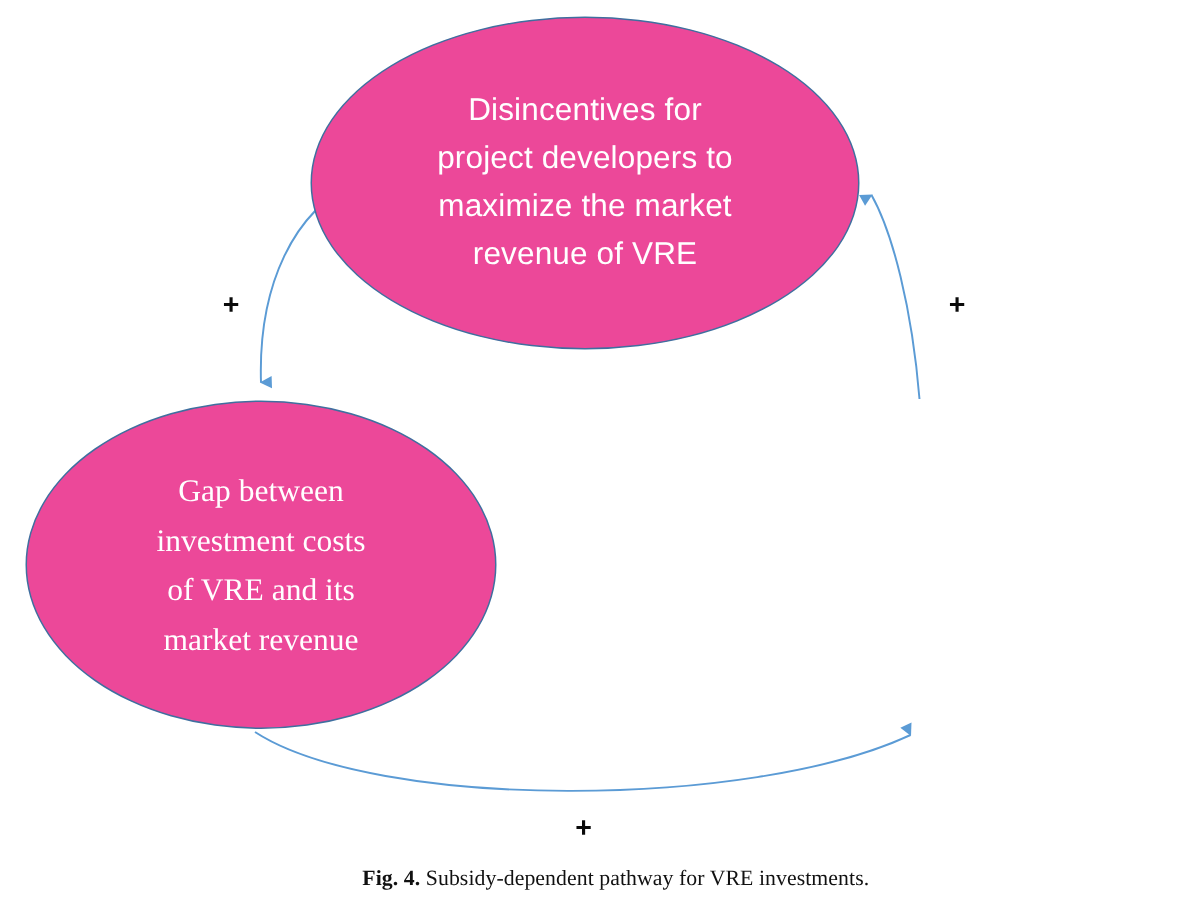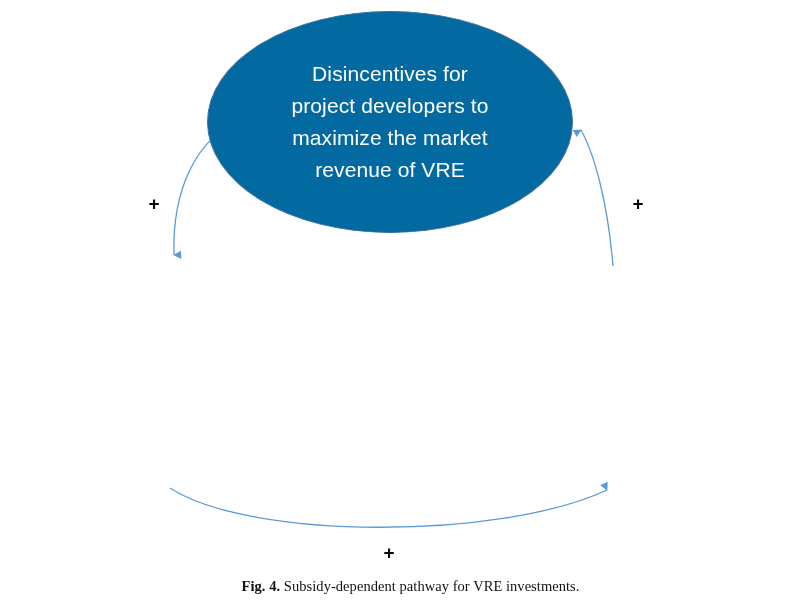--- a/index.html
+++ b/index.html
@@ -23,21 +23,21 @@
     left: 0;
     top: 0;
     width: 789px;
     height: 616px;
     pointer-events: none;
   }
   .node {
     position: absolute;
     box-sizing: border-box;
     border-radius: 50%;
-    background: #0369a1;
+    background: #ec4899;
     border: 1.6px solid #3F6F9F;
     display: flex;
     align-items: center;
     justify-content: center;
     text-align: center;
     color: #FFFFFF;
   }
   .node-label {
     display: block;
     padding: 0 6px;
@@ -130,20 +130,26 @@
     <path d="M 170 488 C 250 540, 500 540, 607 490" fill="none" stroke="#5B9BD5" stroke-width="1.3" marker-end="url(#head-right)"></path>
   </svg>
 
   <div class="node" id="node-disincentives">
     <span class="node-label">Disincentives for
 project developers to
 maximize the market
 revenue of VRE</span>
   </div>
 
+  <div class="node" id="node-gap">
+    <span class="node-label">Gap between
+investment costs
+of VRE and its
+market revenue</span>
+  </div>
 
 
   <div class="polarity" id="polarity-left">+</div>
 
   <div class="polarity" id="polarity-right">+</div>
 
   <div class="polarity" id="polarity-bottom">+</div>
 
   <div id="figure-caption">
     <span class="caption-number">Fig. 4.</span><span> </span><span>Subsidy-dependent pathway for VRE investments.</span>

